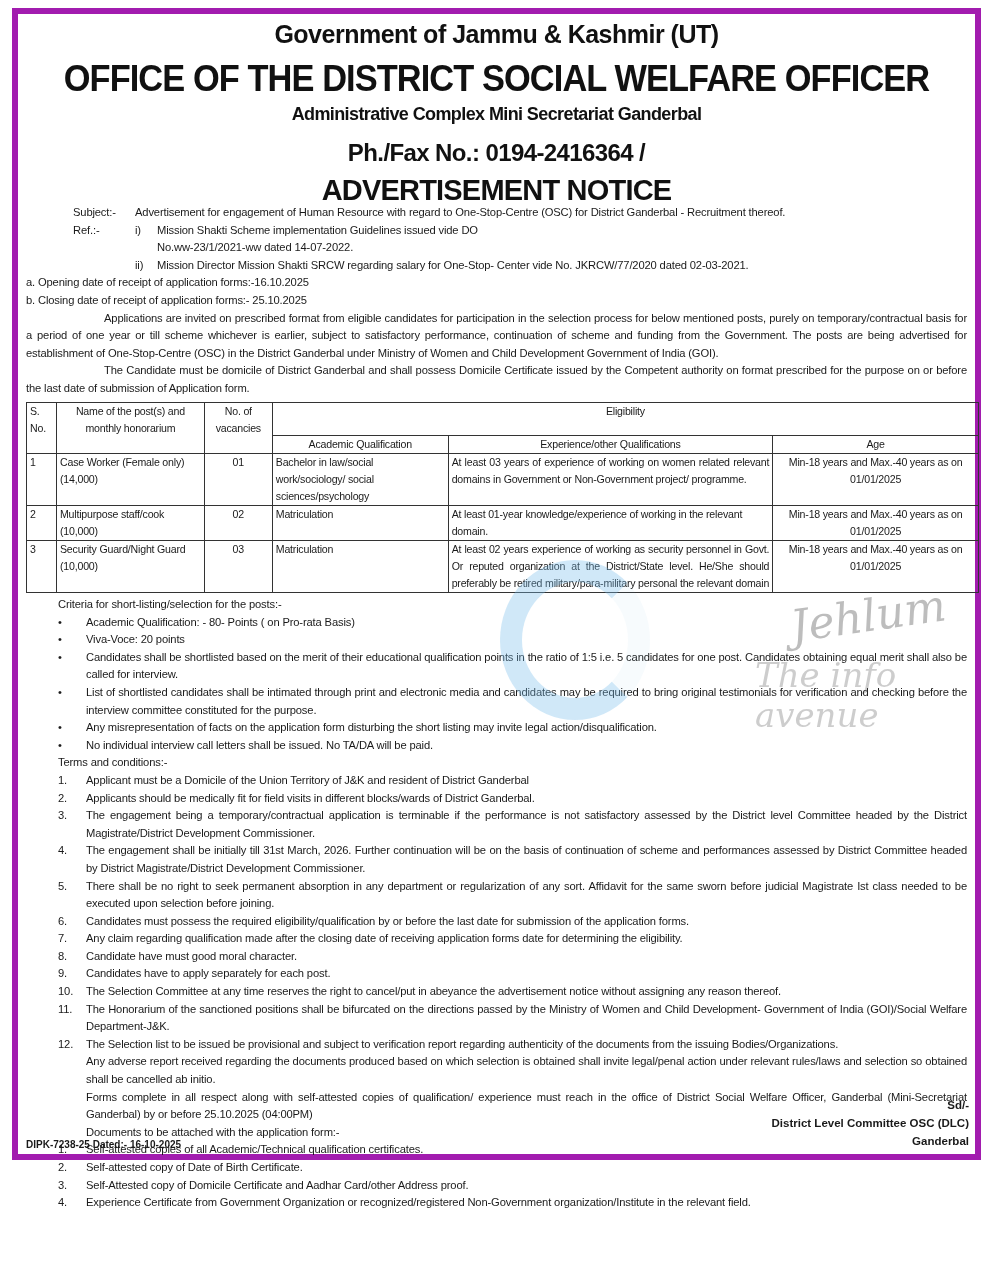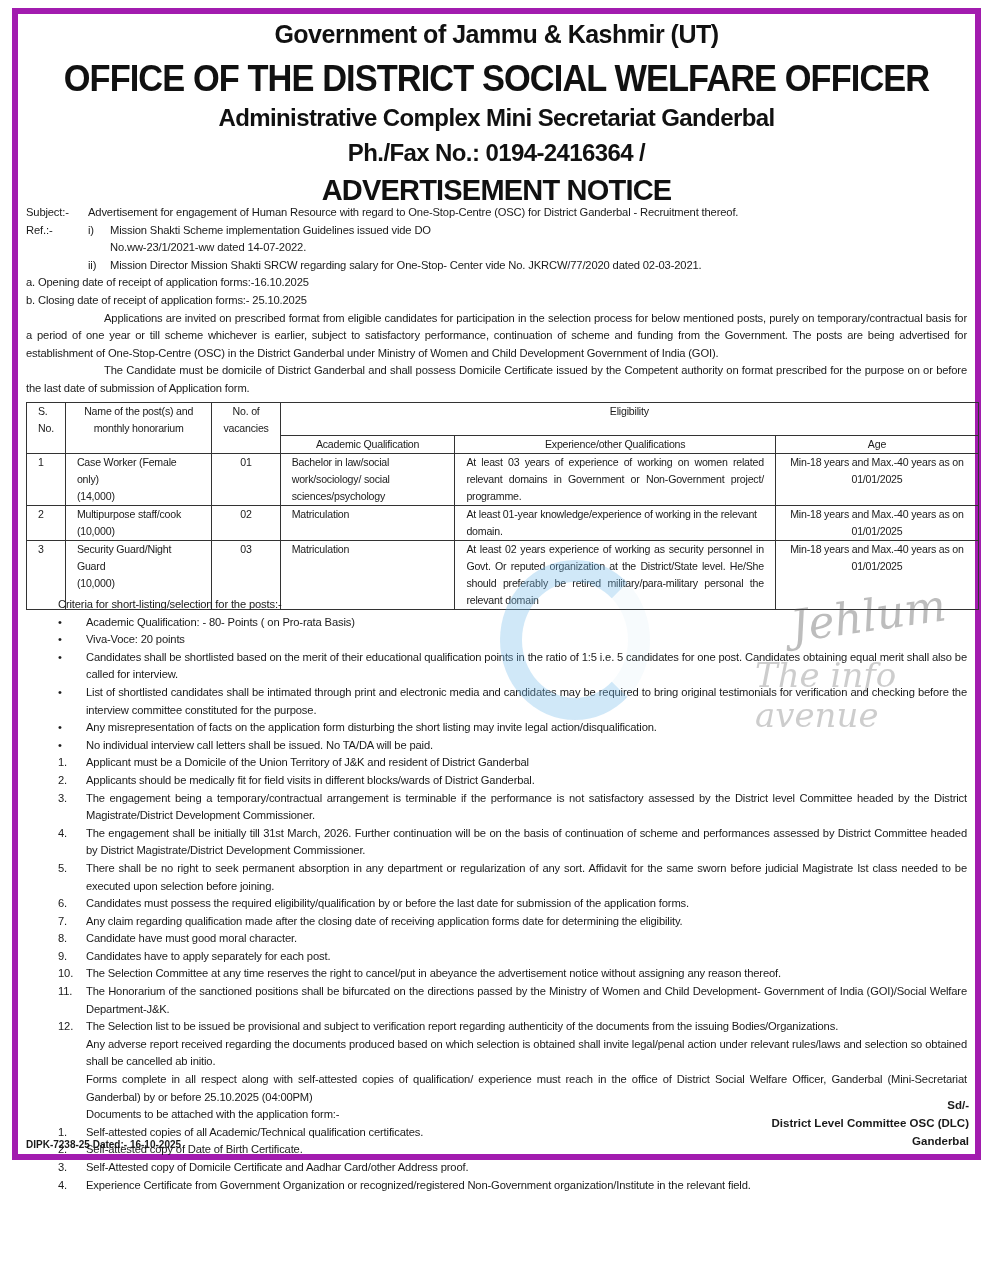--- a/index.html
+++ b/index.html
@@ -3,31 +3,31 @@
 <meta charset="utf-8">
 <style>
   html, body { margin: 0; padding: 0; background: #ffffff; }
   body { width: 995px; height: 1280px; position: relative; overflow: hidden;
          font-family: "Liberation Sans", sans-serif; color: #1a1a1a; }
   .page { position: absolute; left: 12px; top: 8px; width: 969px; height: 1152px;
           border: 6px solid #a21caf; box-sizing: border-box; }
   .hdr { text-align: center; font-weight: bold; transform-origin: center; color: #111; }
   .h1 { position: absolute; top: 6px; left: 0; right: 0; font-size: 25px; letter-spacing: -0.5px; }
   .h2 { position: absolute; top: 44px; left: 0; right: 0; font-size: 37px; letter-spacing: -1px; transform: scaleX(0.93); }
-  .h3 { position: absolute; top: 90px; left: 0; right: 0; font-size: 24px; letter-spacing: -0.6px; }
+  .h3 { position: absolute; top: 90px; left: 0; right: 0; font-size: 18px; letter-spacing: -0.6px; }
   .h4 { position: absolute; top: 125px; left: 0; right: 0; font-size: 24px; letter-spacing: -0.6px; }
   .h5 { position: absolute; top: 160px; left: 0; right: 0; font-size: 29px; letter-spacing: -0.8px; }
   .body { position: absolute; left: 8px; right: 8px; font-size: 11.2px; line-height: 17.6px;
           letter-spacing: -0.15px; }
-  .row { display: flex; white-space: nowrap; }
+  .row { display: flex; white-space: nowrap; margin-left: 47px; }
   .j { text-align: justify; text-align-last: left; }
   .indent { text-indent: 78px; }
   table.elig { position: absolute; left: 8px; top: 388px; width: 953px; border-collapse: collapse;
                font-size: 10.6px; line-height: 17px; letter-spacing: -0.2px; }
-  table.elig td, table.elig th { border: 1px solid #333; padding: 0 11px; vertical-align: top; font-weight: normal; }
+  table.elig td, table.elig th { border: 1px solid #333; padding: 0 3px; vertical-align: top; font-weight: normal; }
   table.elig th { text-align: center; }
   .c { text-align: center; }
   .li { display: flex; }
   .li .mk { width: 28px; flex: none; }
   .li .tx { flex: 1; }
   .footer-left { position: absolute; left: 8px; bottom: 4px; font-weight: bold; font-size: 10px; }
   .sig { position: absolute; right: 6px; bottom: 4px; text-align: right; font-weight: bold; font-size: 11.5px; line-height: 18px; margin-left: 32px; }
   .wm-circle { position: absolute; left: 500px; top: 560px; width: 150px; height: 160px; border-radius: 50%;
                border: 22px solid rgba(120,190,235,0.35); border-right-color: rgba(120,190,235,0.05);
                box-sizing: border-box; pointer-events: none; }
@@ -149,32 +149,33 @@
       <div class="li">
           <span class="mk">•</span>
           <span class="tx">Any misrepresentation of facts on the application form disturbing the short listing may invite legal action/disqualification.</span>
         </div>
       <div class="li">
           <span class="mk">•</span>
           <span class="tx">No individual interview call letters shall be issued. No TA/DA will be paid.</span>
         </div>
     </div>
 
+    <div>Terms and conditions:-</div>
     <div>
       <div class="li">
           <span class="mk">1.</span>
           <span class="tx">Applicant must be a Domicile of the Union Territory of J&amp;K and resident of District Ganderbal</span>
         </div>
       <div class="li">
           <span class="mk">2.</span>
           <span class="tx">Applicants should be medically fit for field visits in different blocks/wards of District Ganderbal.</span>
         </div>
       <div class="li">
           <span class="mk">3.</span>
-          <span class="tx j">The engagement being a temporary/contractual arrangement is terminable if the performance is not satisfactory assessed by the District level Committee headed by the District Magistrate/District Development Commissioner.</span>
+          <span class="tx j">The engagement being a temporary/contractual application is terminable if the performance is not satisfactory assessed by the District level Committee headed by the District Magistrate/District Development Commissioner.</span>
         </div>
       <div class="li">
           <span class="mk">4.</span>
           <span class="tx j">The engagement shall be initially till 31st March, 2026. Further continuation will be on the basis of continuation of scheme and performances assessed by District Committee headed by District Magistrate/District Development Commissioner.</span>
         </div>
       <div class="li">
           <span class="mk">5.</span>
           <span class="tx j">There shall be no right to seek permanent absorption in any department or  regularization of any sort. Affidavit for the same sworn before judicial Magistrate Ist class needed to be executed upon selection before joining.</span>
         </div>
       <div class="li">

